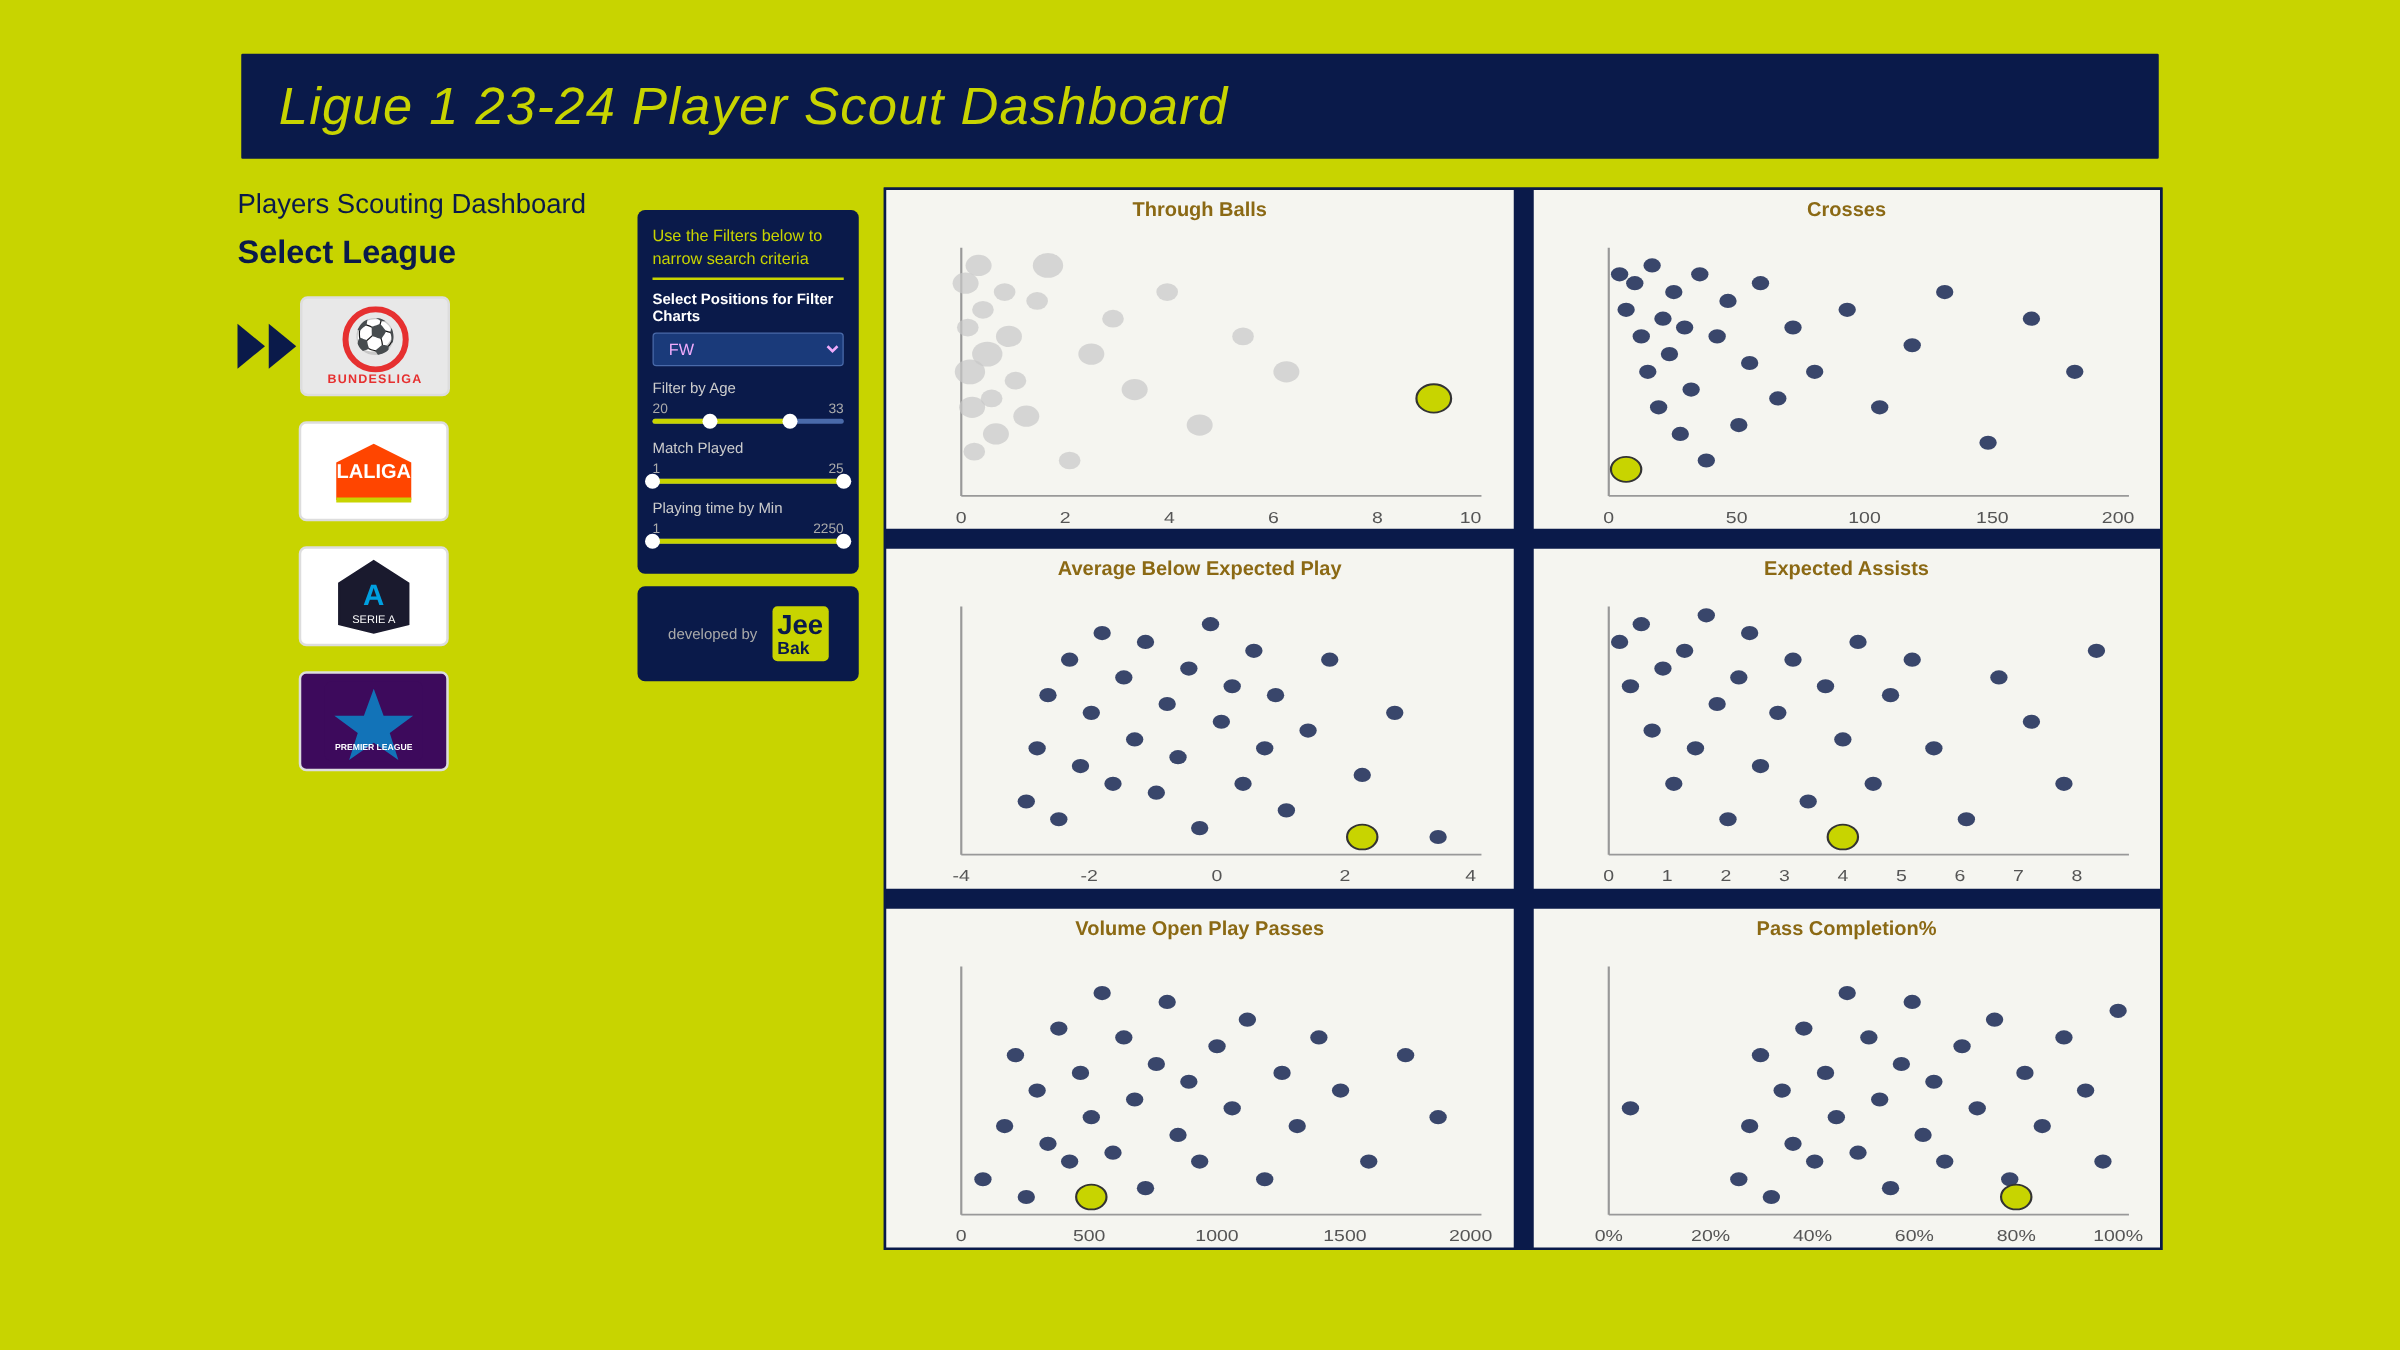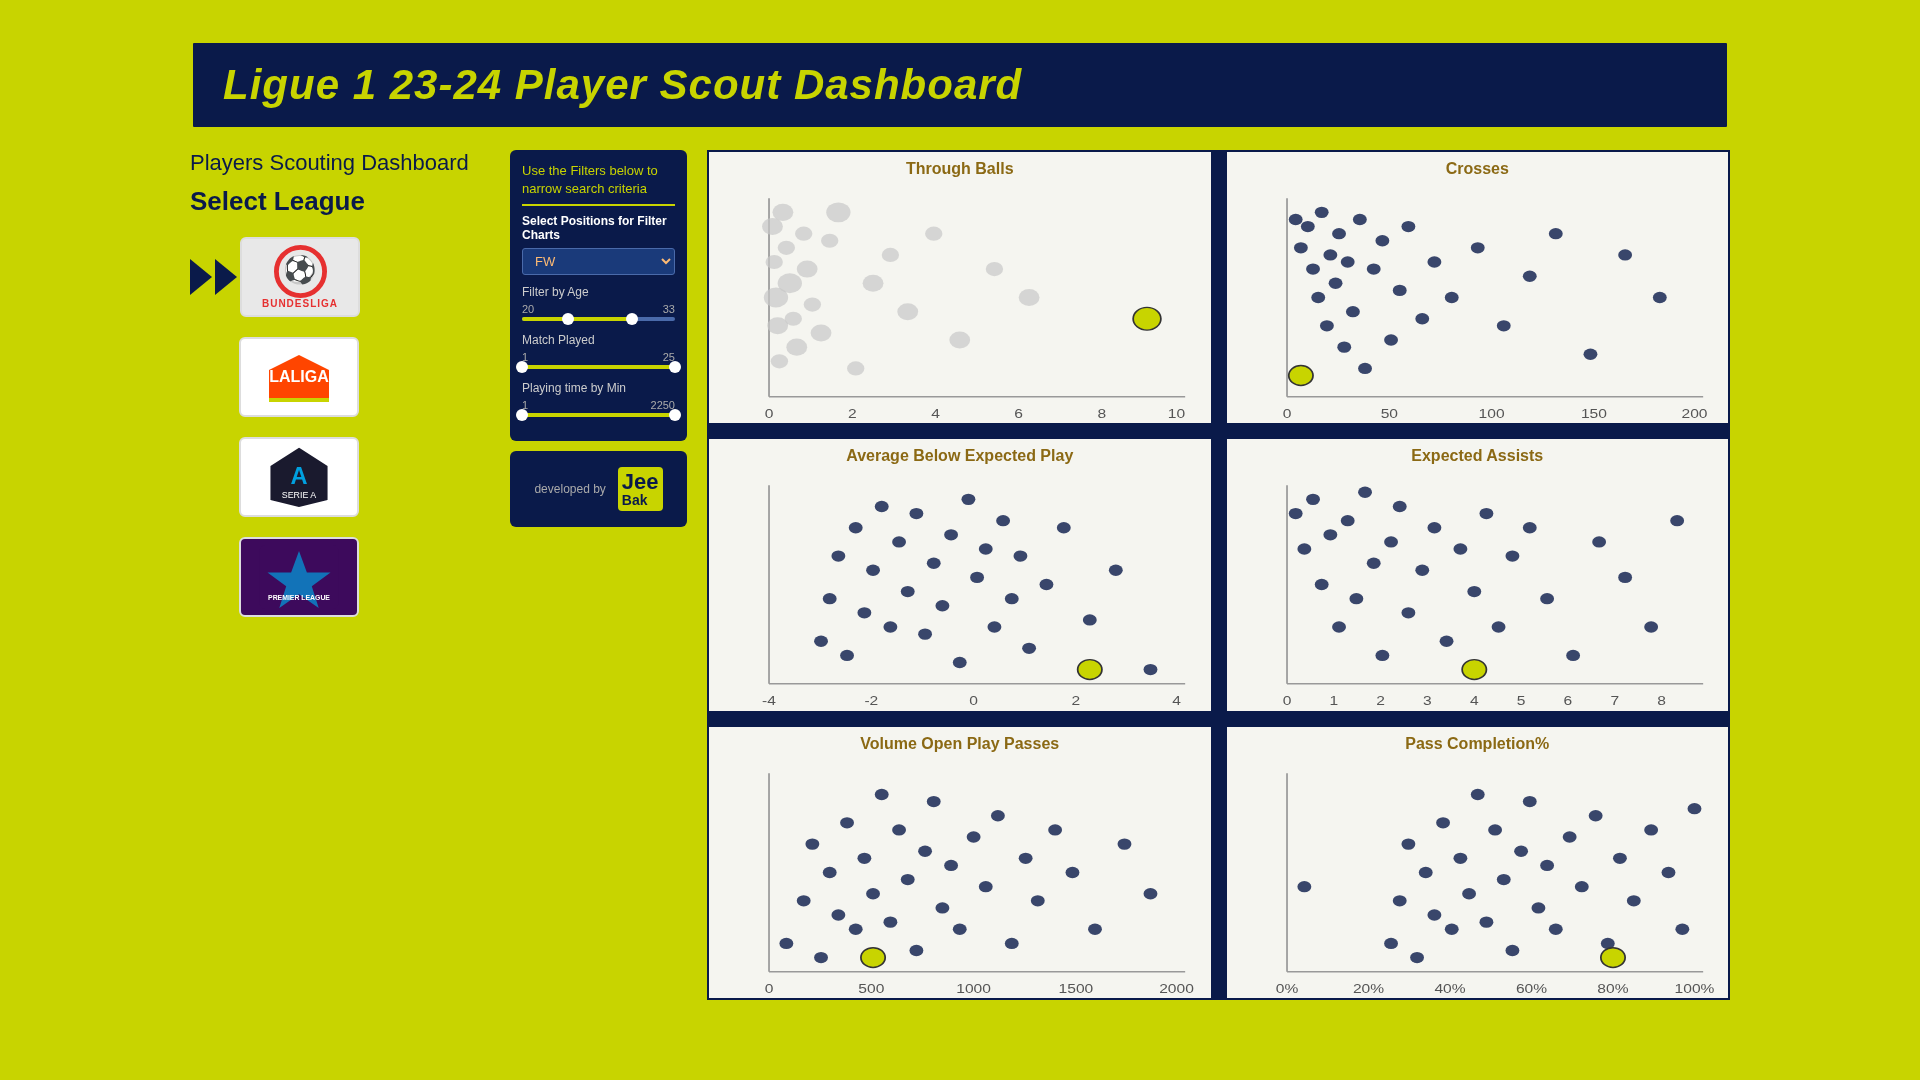--- a/index.html
+++ b/index.html
@@ -16,21 +16,21 @@
     .header-bar {
       background-color: #0a1a4a;
       border: 3px solid #c8d400;
       margin: 40px 190px 20px 190px;
       padding: 18px 30px;
       border-radius: 4px;
     }
     .header-bar h1 {
       color: #c8d400;
       font-size: 42px;
-      font-weight: 700;
+      font-weight: 400;
       font-style: italic;
       letter-spacing: 1px;
     }
 
     
     .main-content {
       display: flex;
       margin: 0 190px;
       gap: 20px;
       height: 850px;
@@ -87,20 +87,21 @@
       padding: 6px;
     }
 
     
     .middle-panel {
       width: 177px;
       flex-shrink: 0;
       display: flex;
       flex-direction: column;
       gap: 10px;
+      margin-top: 18px;
     }
     .filter-box {
       background-color: #0a1a4a;
       border-radius: 6px;
       padding: 12px;
       color: white;
     }
     .filter-instruction {
       font-size: 13px;
       color: #c8d400;
@@ -110,21 +111,21 @@
       line-height: 1.4;
     }
     .filter-section-title {
       font-size: 12px;
       color: white;
       margin-bottom: 6px;
       font-weight: bold;
     }
     .filter-dropdown {
       background-color: #1a3a7a;
-      color: #fdba74;
+      color: #f0abfc;
       border: 1px solid #4a6aaa;
       padding: 4px 8px;
       width: 100%;
       border-radius: 3px;
       font-size: 13px;
       margin-bottom: 10px;
     }
     .filter-label {
       font-size: 12px;
       color: #ccc;

